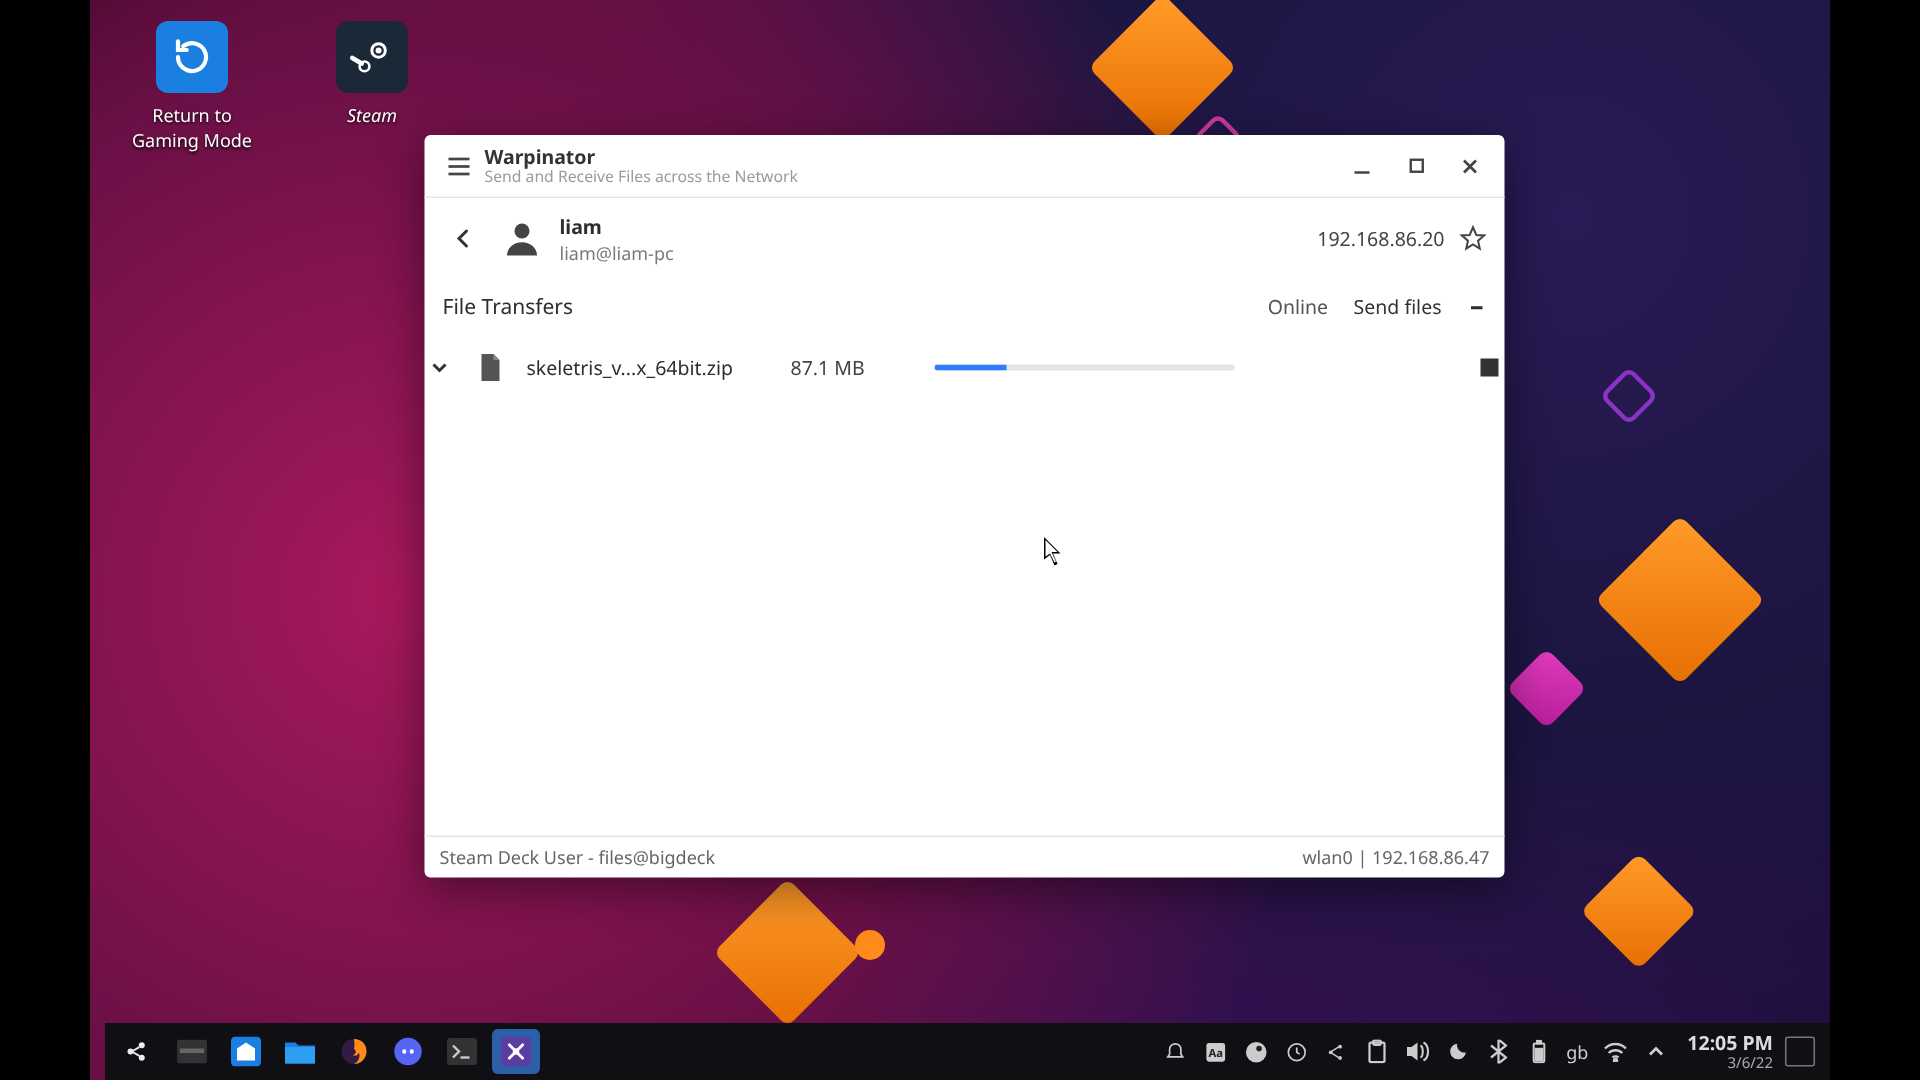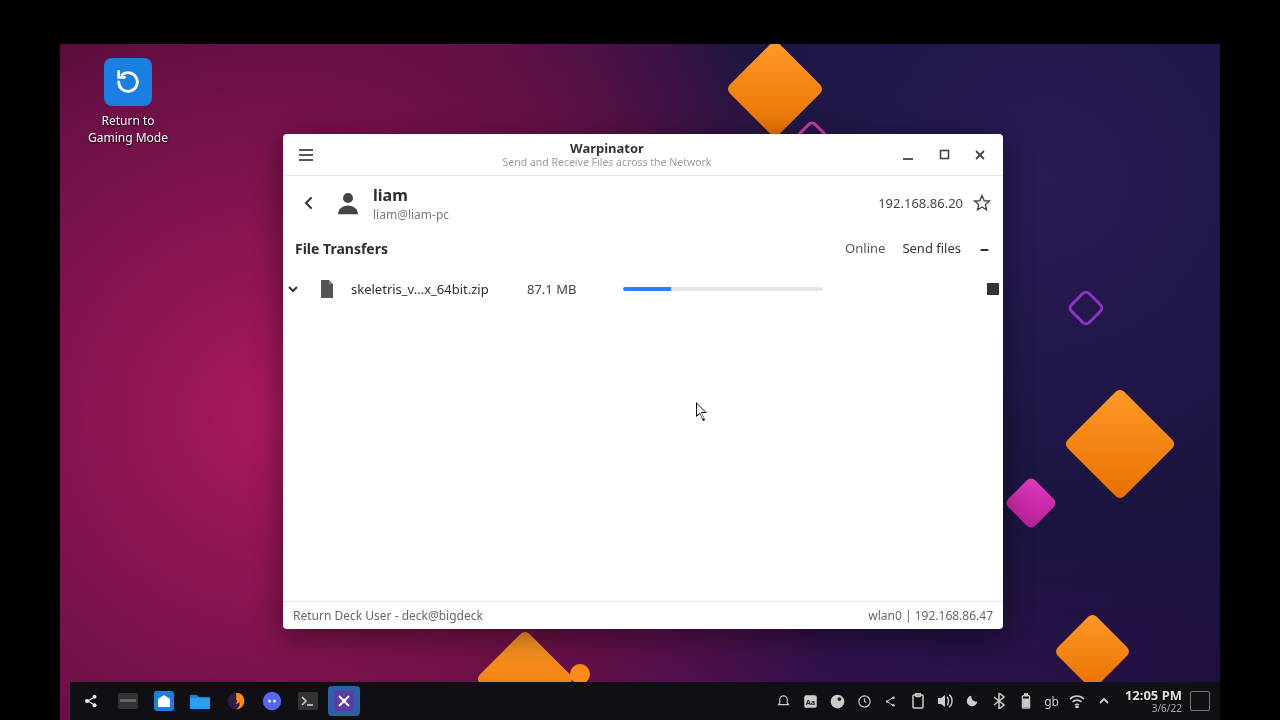--- a/index.html
+++ b/index.html
@@ -12,21 +12,20 @@
 
   
   .desktop {
     position:absolute; left:60px; right:60px; top:0; bottom:0;
     background:
       radial-gradient(circle at 18% 55%, #a8195c 0%, #6a1046 35%, transparent 60%),
       radial-gradient(circle at 85% 20%, #2a1a55 0%, #1b1540 30%, transparent 55%),
       radial-gradient(circle at 75% 75%, #3a1055 0%, transparent 45%),
       linear-gradient(100deg,#2a0015 0%,#5d0f3a 25%,#3a104f 55%,#150b33 100%);
     overflow:hidden;
-    margin-top:44px;
   }
 
   
   .dec { position:absolute; border-radius:6px; transform:rotate(45deg); }
   .dec.a { left:680px; top:10px; width:70px; height:70px; background:linear-gradient(135deg,#ff9b2a,#e76f00); }
   .dec.b { left:740px; top:80px; width:24px; height:24px; border:3px solid #c83aa0; background:transparent;}
   .dec.c { left:430px; top:600px; width:70px; height:70px; background:linear-gradient(135deg,#ff9b2a,#e76f00); }
   .dec.d { left:510px; top:620px; width:20px; height:20px; background:#ff8b1a; border-radius:50%; transform:none;}
   .dec.e { right:120px; top:250px; width:28px; height:28px; border:3px solid #8a34c4; background:transparent;}
   .dec.f { right:60px; top:360px; width:80px; height:80px; background:linear-gradient(135deg,#ff9b2a,#e76f00);}
@@ -42,35 +41,35 @@
 
   
   .win {
     position:absolute; left:223px; top:90px; width:720px; height:495px;
     background:#fff; border-radius:4px; box-shadow:0 8px 30px rgba(0,0,0,.45);
     display:flex; flex-direction:column; color:#2e2e2e;
   }
   .titlebar { height:42px; display:flex; align-items:center; padding:0 6px; border-bottom:1px solid #e6e6e6;}
   .tb-left, .tb-right { display:flex; align-items:center; gap:2px;}
   .tb-btn { width:34px; height:30px; display:flex; align-items:center; justify-content:center; border-radius:4px; cursor:pointer; color:#444;}
-  .tb-center { flex:1; text-align:center; line-height:1.15;}
+  .tb-center { flex:1; line-height:1.15;}
   .tb-title { font-size:13px; font-weight:700; color:#333;}
   .tb-sub   { font-size:10.5px; color:#9a9a9a;}
 
   .peer { height:54px; display:flex; align-items:center; padding:0 12px; gap:10px;}
   .back-btn { width:28px;height:28px;display:flex;align-items:center;justify-content:center;cursor:pointer;border-radius:4px;}
   .avatar { color:#444; }
-  .peer-name{font-size:16px;font-weight:700;}
+  .peer-name{font-size:13px;font-weight:700;}
   .peer-addr{font-size:12px;color:#7a7a7a;}
   .peer-right{margin-left:auto;display:flex;align-items:center;gap:10px;justify-content:flex-end;}
   .ip{font-size:13px;color:#444;}
   .star{cursor:pointer;color:#555;}
 
   .section-head{display:flex;align-items:center;padding:6px 12px 10px;gap:16px;}
-  .section-title{font-size:14px;font-weight:700;}
+  .section-title{font-size:14px;font-weight:400;}
   .head-right{margin-left:auto;display:flex;align-items:center;gap:17px;}
   .stat{font-size:13px;color:#555;}
   .linky{font-size:13px;color:#333;cursor:pointer;}
   .minus{font-size:18px;font-weight:700;cursor:pointer;padding:0 2px;}
 
   .rows{flex:1;overflow:auto;}
   .row{display:flex;align-items:center;gap:16px;padding:10px 4px;font-size:13px;}
   .chev{width:16px;text-align:center;cursor:pointer;color:#333;}
   .ficon{color:#555;}
   .fname{width:160px;white-space:nowrap;overflow:hidden;text-overflow:ellipsis;}
@@ -120,20 +119,32 @@
   <div class="dicon rtg">
     <div class="glyph">
       <svg width="28" height="28" viewBox="0 0 24 24" fill="none" stroke="#fff" stroke-width="2.4" stroke-linecap="round">
           <path d="M4 12a8 8 0 1 0 3-6.2"></path>
           <polyline points="4 3 4 8 9 8"></polyline>
         </svg>
     </div>
     <div style="white-space:pre-line;">Return to
 Gaming Mode</div>
   </div>
+  <div class="dicon steam">
+    <div class="glyph">
+      <svg width="30" height="30" viewBox="0 0 24 24">
+          <circle cx="12" cy="12" r="11" fill="#1b2838"></circle>
+          <circle cx="15.5" cy="8.5" r="3.6" fill="none" stroke="#fff" stroke-width="1.6"></circle>
+          <circle cx="15.5" cy="8.5" r="1.6" fill="#fff"></circle>
+          <circle cx="8" cy="17" r="2.6" fill="none" stroke="#fff" stroke-width="1.4"></circle>
+          <path d="M1.5 12.5 L6.5 15.5" stroke="#fff" stroke-width="2.5" stroke-linecap="round"></path>
+        </svg>
+    </div>
+    <div style="font-style:italic;">Steam</div>
+  </div>
 
   <div class="win">
     <div class="titlebar">
       <div class="tb-left">
         <div class="tb-btn">
           <svg width="16" height="14" viewBox="0 0 16 14" stroke="#444" stroke-width="1.8">
               <line x1="1" y1="2" x2="15" y2="2"></line>
               <line x1="1" y1="7" x2="15" y2="7"></line>
               <line x1="1" y1="12" x2="15" y2="12"></line>
             </svg>
@@ -215,21 +226,21 @@
         <span class="fsize">87.1 MB</span>
         <span class="pbar">
             <i id="pfill" style="width: 24%;"></i>
           </span>
         <span class="rate"></span>
         <span class="stop"></span>
       </div>
     </div>
 
     <div class="statusbar">
-      <span>Return Deck User - deck@bigdeck</span>
+      <span>Steam Deck User - files@bigdeck</span>
       <span class="r">wlan0 | 192.168.86.47</span>
     </div>
   </div>
 
   <svg class="cursor" width="14" height="20" viewBox="0 0 14 20">
       <path d="M0 0 L0 15 L4 12 L7 19 L9 18 L6 11 L11 11 Z" fill="#000"></path>
       <path d="M1 2 L1 13 L4 11 L7 17 L8 16.5 L5 10 L9 10 Z" fill="#fff"></path>
     </svg>
 
   <div class="taskbar">

